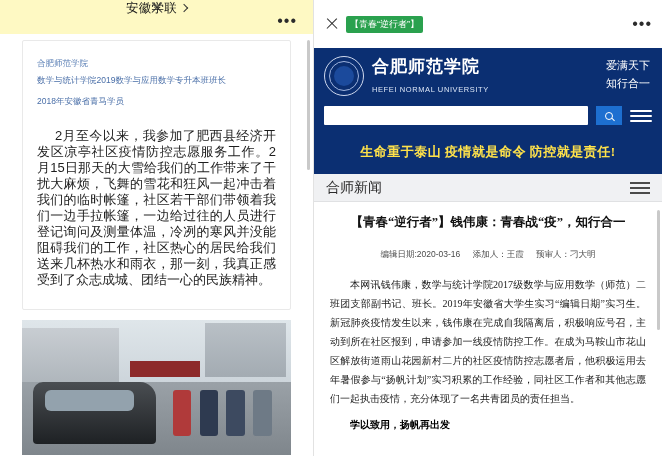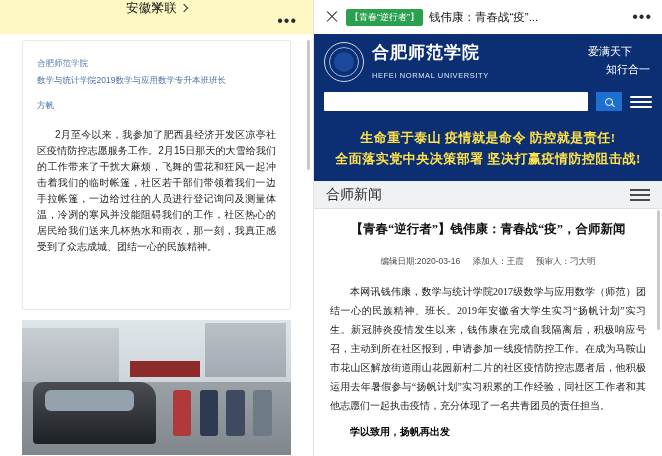--- a/index.html
+++ b/index.html
@@ -74,21 +74,21 @@
     color: #5a7fb5;
     font-size: 8.5px;
     line-height: 16px;
     margin-bottom: 1px;
   }
   .meta-line.blue2 { color: #4a6fa8; }
   .meta-line.title2 { color: #4a6fa8; }
   .meta-gap { height: 4px; }
   .article-body {
     margin-top: 14px;
-    font-size: 10px;
+    font-size: 13px;
     line-height: 16px;
     color: #1d1d1d;
     text-align: justify;
     text-indent: 18px;
   }
 
   .photo {
     margin: 10px 22px 0 22px;
     height: 135px;
     position: relative;
@@ -141,21 +141,21 @@
   }
 
   
   .pane-right {
     width: 348px; height: 456px;
     background: #ffffff;
     position: relative;
     overflow: hidden;
   }
   .topbar-r {
-    height: 34px;
+    height: 48px;
     display: flex; align-items: center;
     padding: 0 10px;
     background: #ffffff;
     gap: 6px;
   }
   .tag-green {
     background: #2aa14e;
     color: #ffffff;
     font-size: 9px;
     padding: 2px 4px;
@@ -194,21 +194,21 @@
   }
   .logo-text { color: #ffffff; line-height: 1.15; }
   .logo-cn {
     font-size: 17px; font-weight: bold; letter-spacing: 1px;
     font-family: "Liberation Serif", serif;
   }
   .logo-en {
     font-size: 7.5px; letter-spacing: .6px; color: #dce6f7; margin-top: 9px;
   }
   .logo-slogan1 {
-    position: absolute; right: 30px; top: 10px;
+    position: absolute; right: 12px; top: 10px;
     color: #ffffff; font-size: 11px;
     font-family: Liberation Mono, monospace;
   }
   .logo-slogan2 {
     position: absolute; right: 12px; top: 28px;
     color: #ffffff; font-size: 11px;
     font-family: Liberation Sans, sans-serif;
   }
 
   .search-row {
@@ -327,22 +327,22 @@
       <div class="topbar-title">
         <span>安徽学联</span><i class="chev-right"></i>
       </div>
       <span class="dots">•••</span>
     </div>
 
     <div class="article-card">
       <div class="meta-line">合肥师范学院</div>
       <div class="meta-line title2">数学与统计学院2019数学与应用数学专升本班班长</div>
       <div class="meta-gap"></div>
+      <div class="meta-line blue2">2018年安徽省青马学员</div>
       <div class="meta-gap"></div>
-      <div class="meta-line blue2">方帆</div>
       <div class="article-body">2月至今以来，我参加了肥西县经济开发区凉亭社区疫情防控志愿服务工作。2月15日那天的大雪给我们的工作带来了干扰大麻烦，飞舞的雪花和狂风一起冲击着我们的临时帐篷，社区若干部们带领着我们一边手拉帐篷，一边给过往的人员进行登记询问及测量体温，冷冽的寒风并没能阻碍我们的工作，社区热心的居民给我们送来几杯热水和雨衣，那一刻，我真正感受到了众志成城、团结一心的民族精神。</div>
     </div>
 
     <div class="photo">
       <div class="sky"></div>
       <div class="building"></div>
       <div class="building2"></div>
       <div class="tent"></div>
       <div class="road"></div>
       <div class="car"></div>
@@ -353,21 +353,20 @@
     </div>
 
     <div class="scrollbar-l"></div>
   </div>
 
   <div class="pane-right">
 
     <div class="topbar-r">
       <span class="close-x"></span>
       <span class="tag-green">【青春“逆行者”】</span>
-      <span class="topbar-r-title">钱伟康：青春战“疫”...</span>
       <span class="dots">•••</span>
     </div>
 
     <div class="site-header">
       <div class="logo-row">
         <div class="seal">
             <div class="inner"></div>
           </div>
         <div class="logo-text">
           <div class="logo-cn">合肥师范学院</div>
@@ -387,40 +386,39 @@
         <div class="hamburger">
           <span></span>
             <span></span>
             <span></span>
         </div>
       </div>
     </div>
 
     <div class="banner">
       <div class="banner-line">生命重于泰山 疫情就是命令 防控就是责任!</div>
-      <div class="banner-line">全面落实党中央决策部署 坚决打赢疫情防控阻击战!</div>
     </div>
 
     <div class="nav-strip">
       <span class="nav-label">合师新闻</span>
       <div class="hamburger-dark">
         <span></span>
           <span></span>
           <span></span>
       </div>
     </div>
 
     <div class="content">
-      <div class="news-title">【青春“逆行者”】钱伟康：青春战“疫”，合师新闻</div>
+      <div class="news-title">【青春“逆行者”】钱伟康：青春战“疫”，知行合一</div>
       <div class="news-meta">
         <span>编辑日期:2020-03-16</span>
         <span>添加人：王霞</span>
         <span>预审人：刁大明</span>
       </div>
-      <div class="news-body">本网讯钱伟康，数学与统计学院2017级数学与应用数学（师范）团结一心的民族精神、班长。2019年安徽省大学生实习“扬帆计划”实习生。新冠肺炎疫情发生以来，钱伟康在完成自我隔离后，积极响应号召，主动到所在社区报到，申请参加一线疫情防控工作。在成为马鞍山市花山区解放街道雨山花园新村二片的社区疫情防控志愿者后，他积极运用去年暑假参与“扬帆计划”实习积累的工作经验，同社区工作者和其他志愿们一起执击疫情，充分体现了一名共青团员的责任担当。</div>
+      <div class="news-body">本网讯钱伟康，数学与统计学院2017级数学与应用数学（师范）二班团支部副书记、班长。2019年安徽省大学生实习“编辑日期”实习生。新冠肺炎疫情发生以来，钱伟康在完成自我隔离后，积极响应号召，主动到所在社区报到，申请参加一线疫情防控工作。在成为马鞍山市花山区解放街道雨山花园新村二片的社区疫情防控志愿者后，他积极运用去年暑假参与“扬帆计划”实习积累的工作经验，同社区工作者和其他志愿们一起执击疫情，充分体现了一名共青团员的责任担当。</div>
       <div class="news-sub">学以致用，扬帆再出发</div>
 
     </div>
 
     <div class="scrollbar-r"></div>
   </div>
 
 </div>
 
 </body></html>

